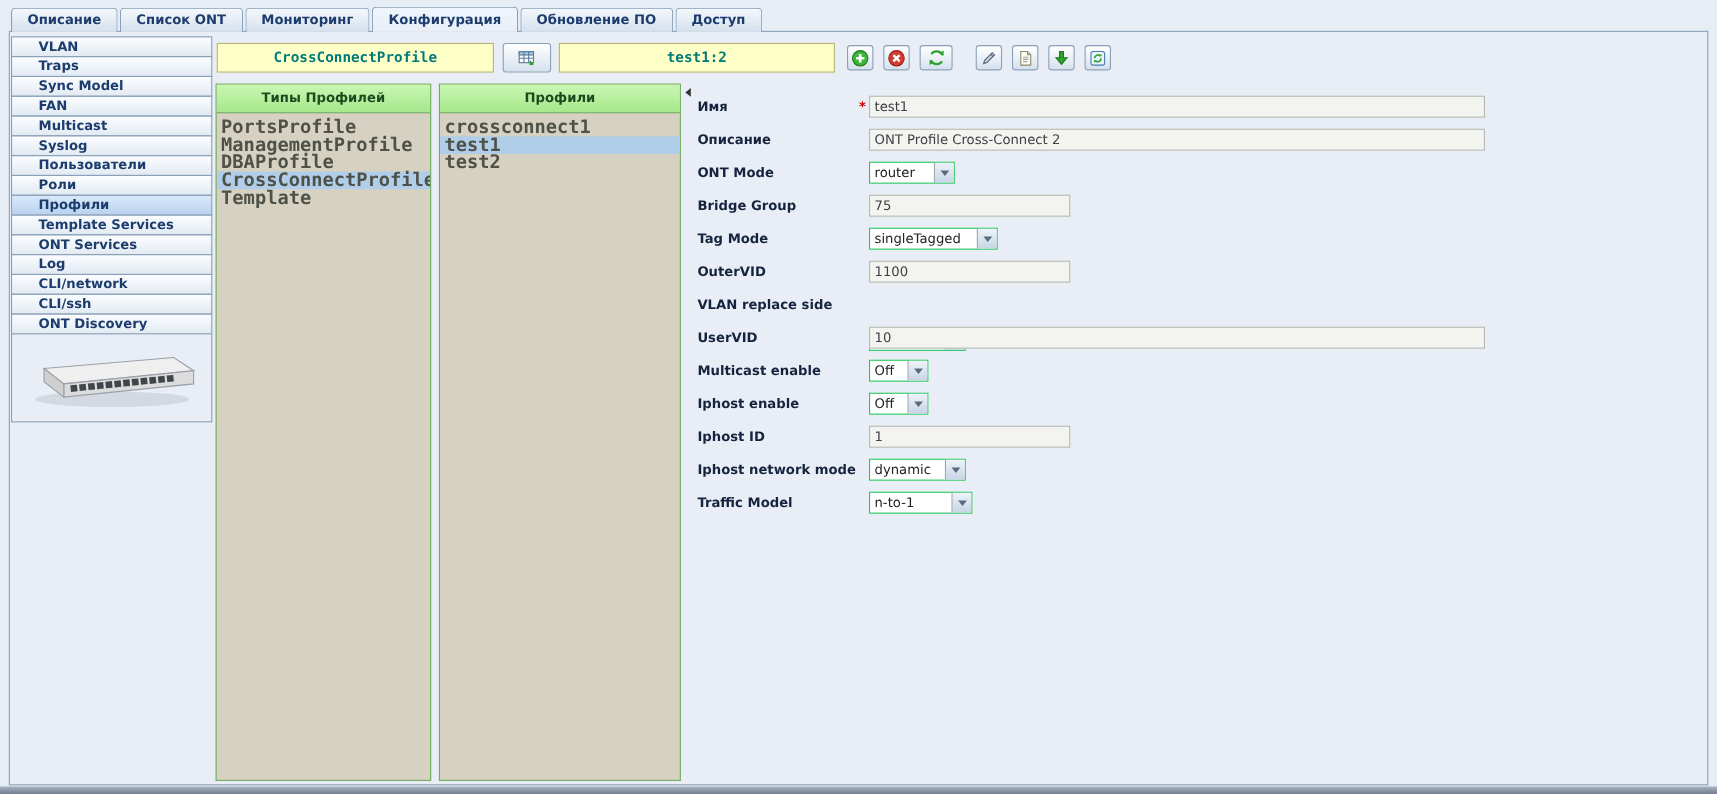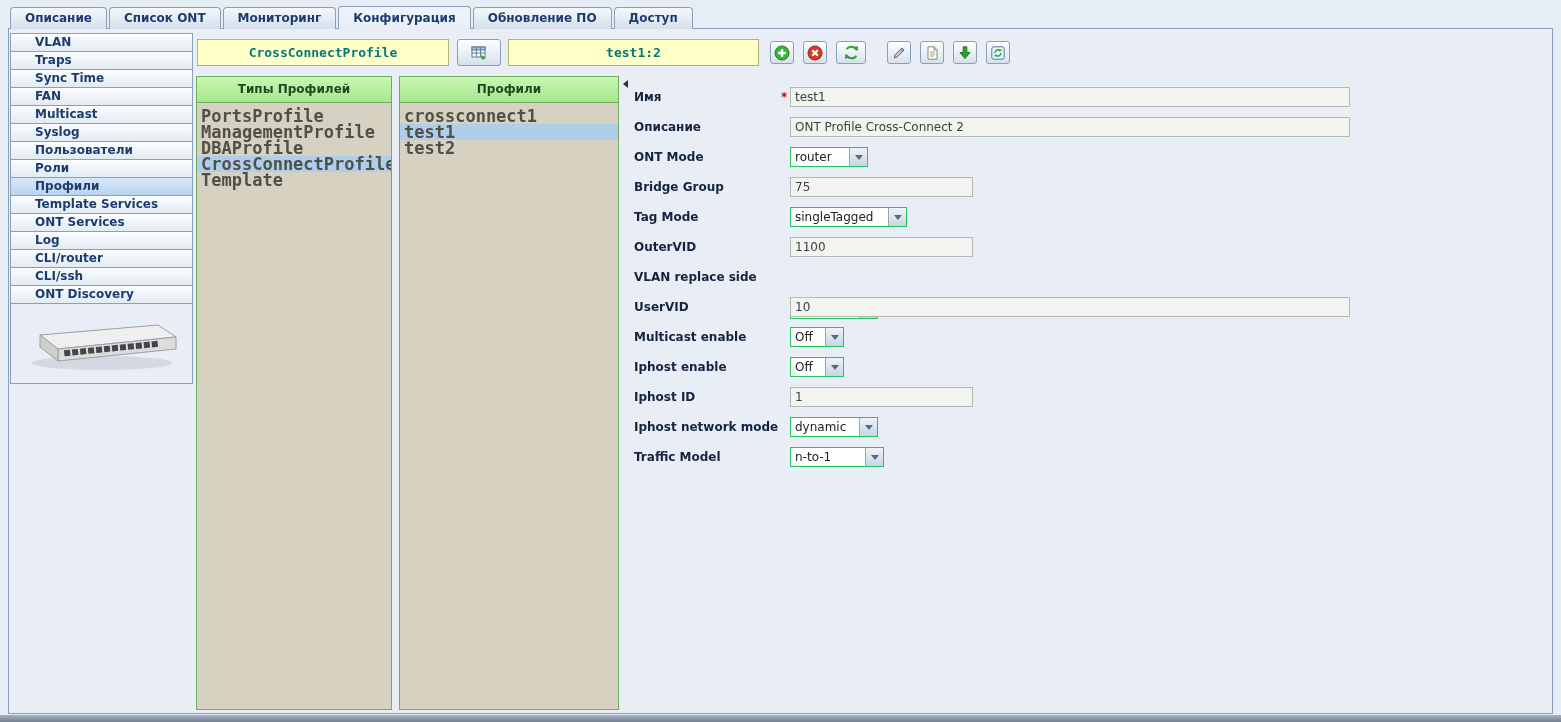--- a/index.html
+++ b/index.html
@@ -85,31 +85,31 @@
       <div class="tab">Обновление ПО</div>
       <div class="tab">Доступ</div>
     </div>
 
   <div id="content"></div>
 
   <div id="sidebar">
     <div id="sidebar-items">
         <div class="side-item">VLAN</div>
         <div class="side-item">Traps</div>
-        <div class="side-item">Sync Time</div>
+        <div class="side-item">Sync Model</div>
         <div class="side-item">FAN</div>
         <div class="side-item">Multicast</div>
         <div class="side-item">Syslog</div>
         <div class="side-item">Пользователи</div>
         <div class="side-item">Роли</div>
         <div class="side-item selected">Профили</div>
         <div class="side-item">Template Services</div>
         <div class="side-item">ONT Services</div>
         <div class="side-item">Log</div>
-        <div class="side-item">CLI/router</div>
+        <div class="side-item">CLI/network</div>
         <div class="side-item">CLI/ssh</div>
         <div class="side-item">ONT Discovery</div>
       </div>
     <div id="device-panel">
       <svg width="168" height="66" viewBox="0 0 168 66">
         <ellipse cx="84" cy="52" rx="70" ry="7" fill="#c9cfd8" opacity="0.7"></ellipse>
         <polygon points="22,24 140,14 158,26 40,38" fill="#efefef" stroke="#9aa0a8" stroke-width="1"></polygon>
         <polygon points="40,38 158,26 158,38 40,50" fill="#dcdcdc" stroke="#9aa0a8" stroke-width="1"></polygon>
         <polygon points="22,24 40,38 40,50 22,36" fill="#cfcfcf" stroke="#9aa0a8" stroke-width="1"></polygon>
         <g transform="rotate(-5.8 44 40)" fill="#41464d">

